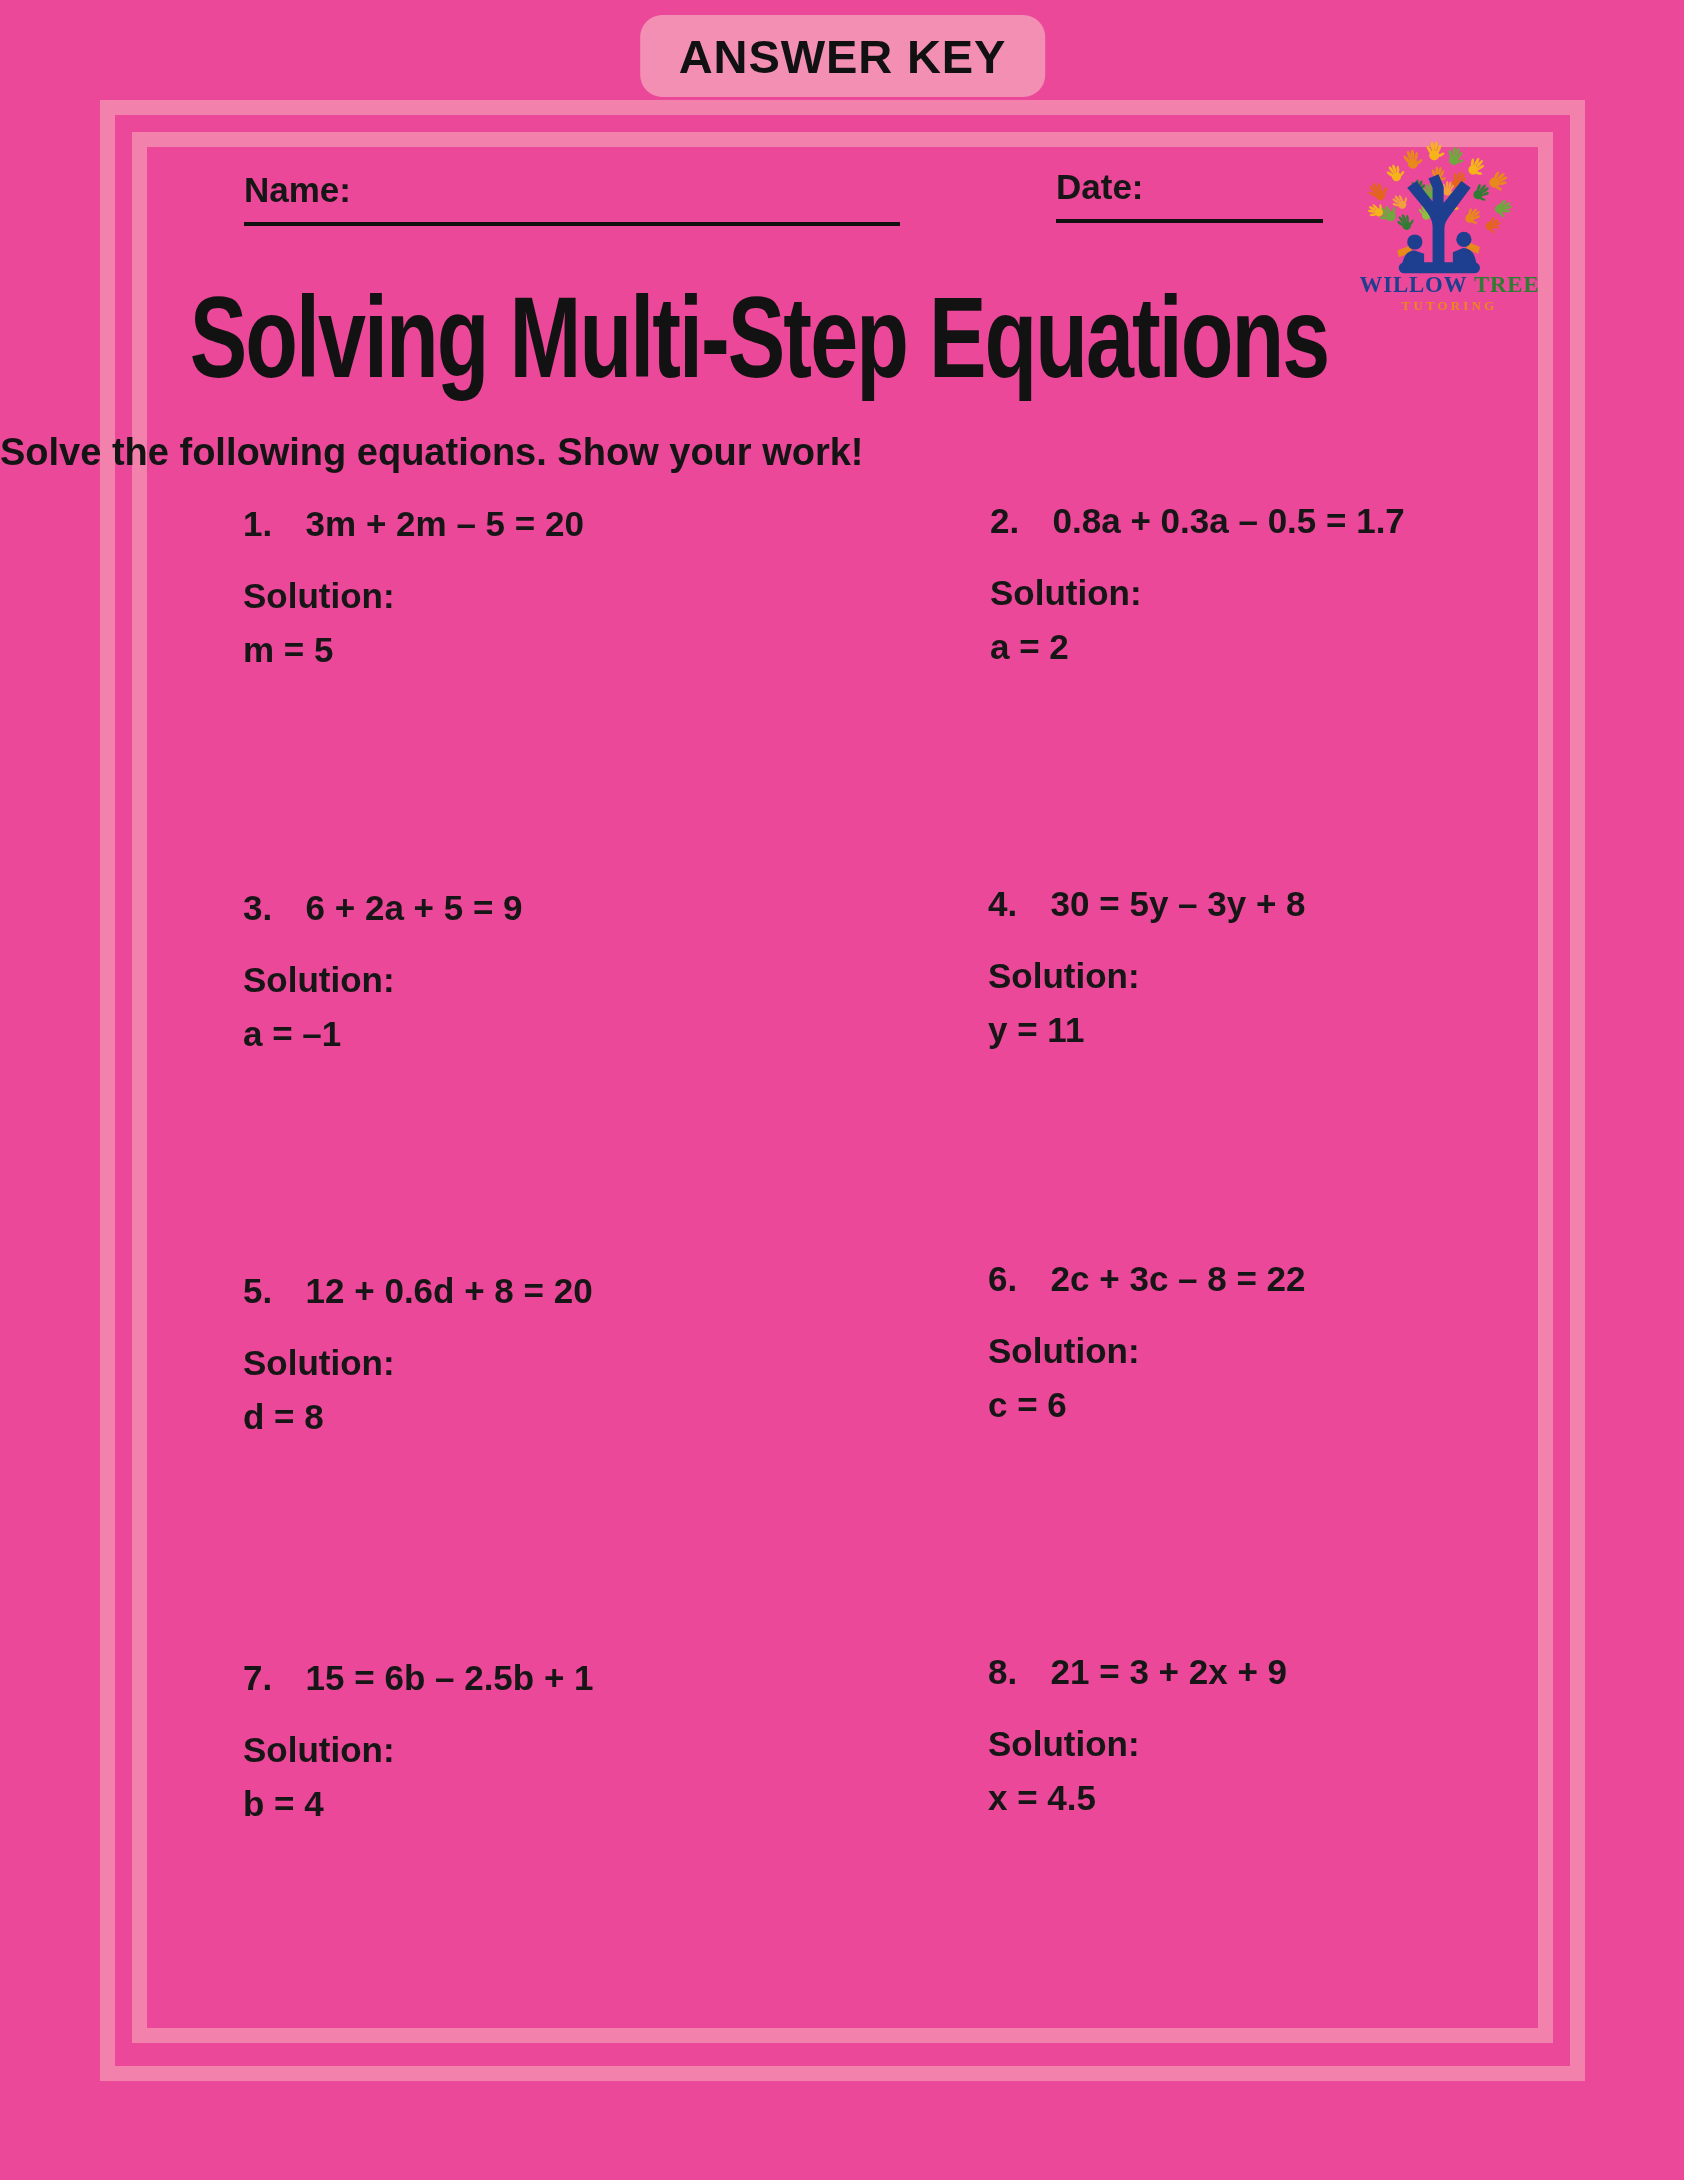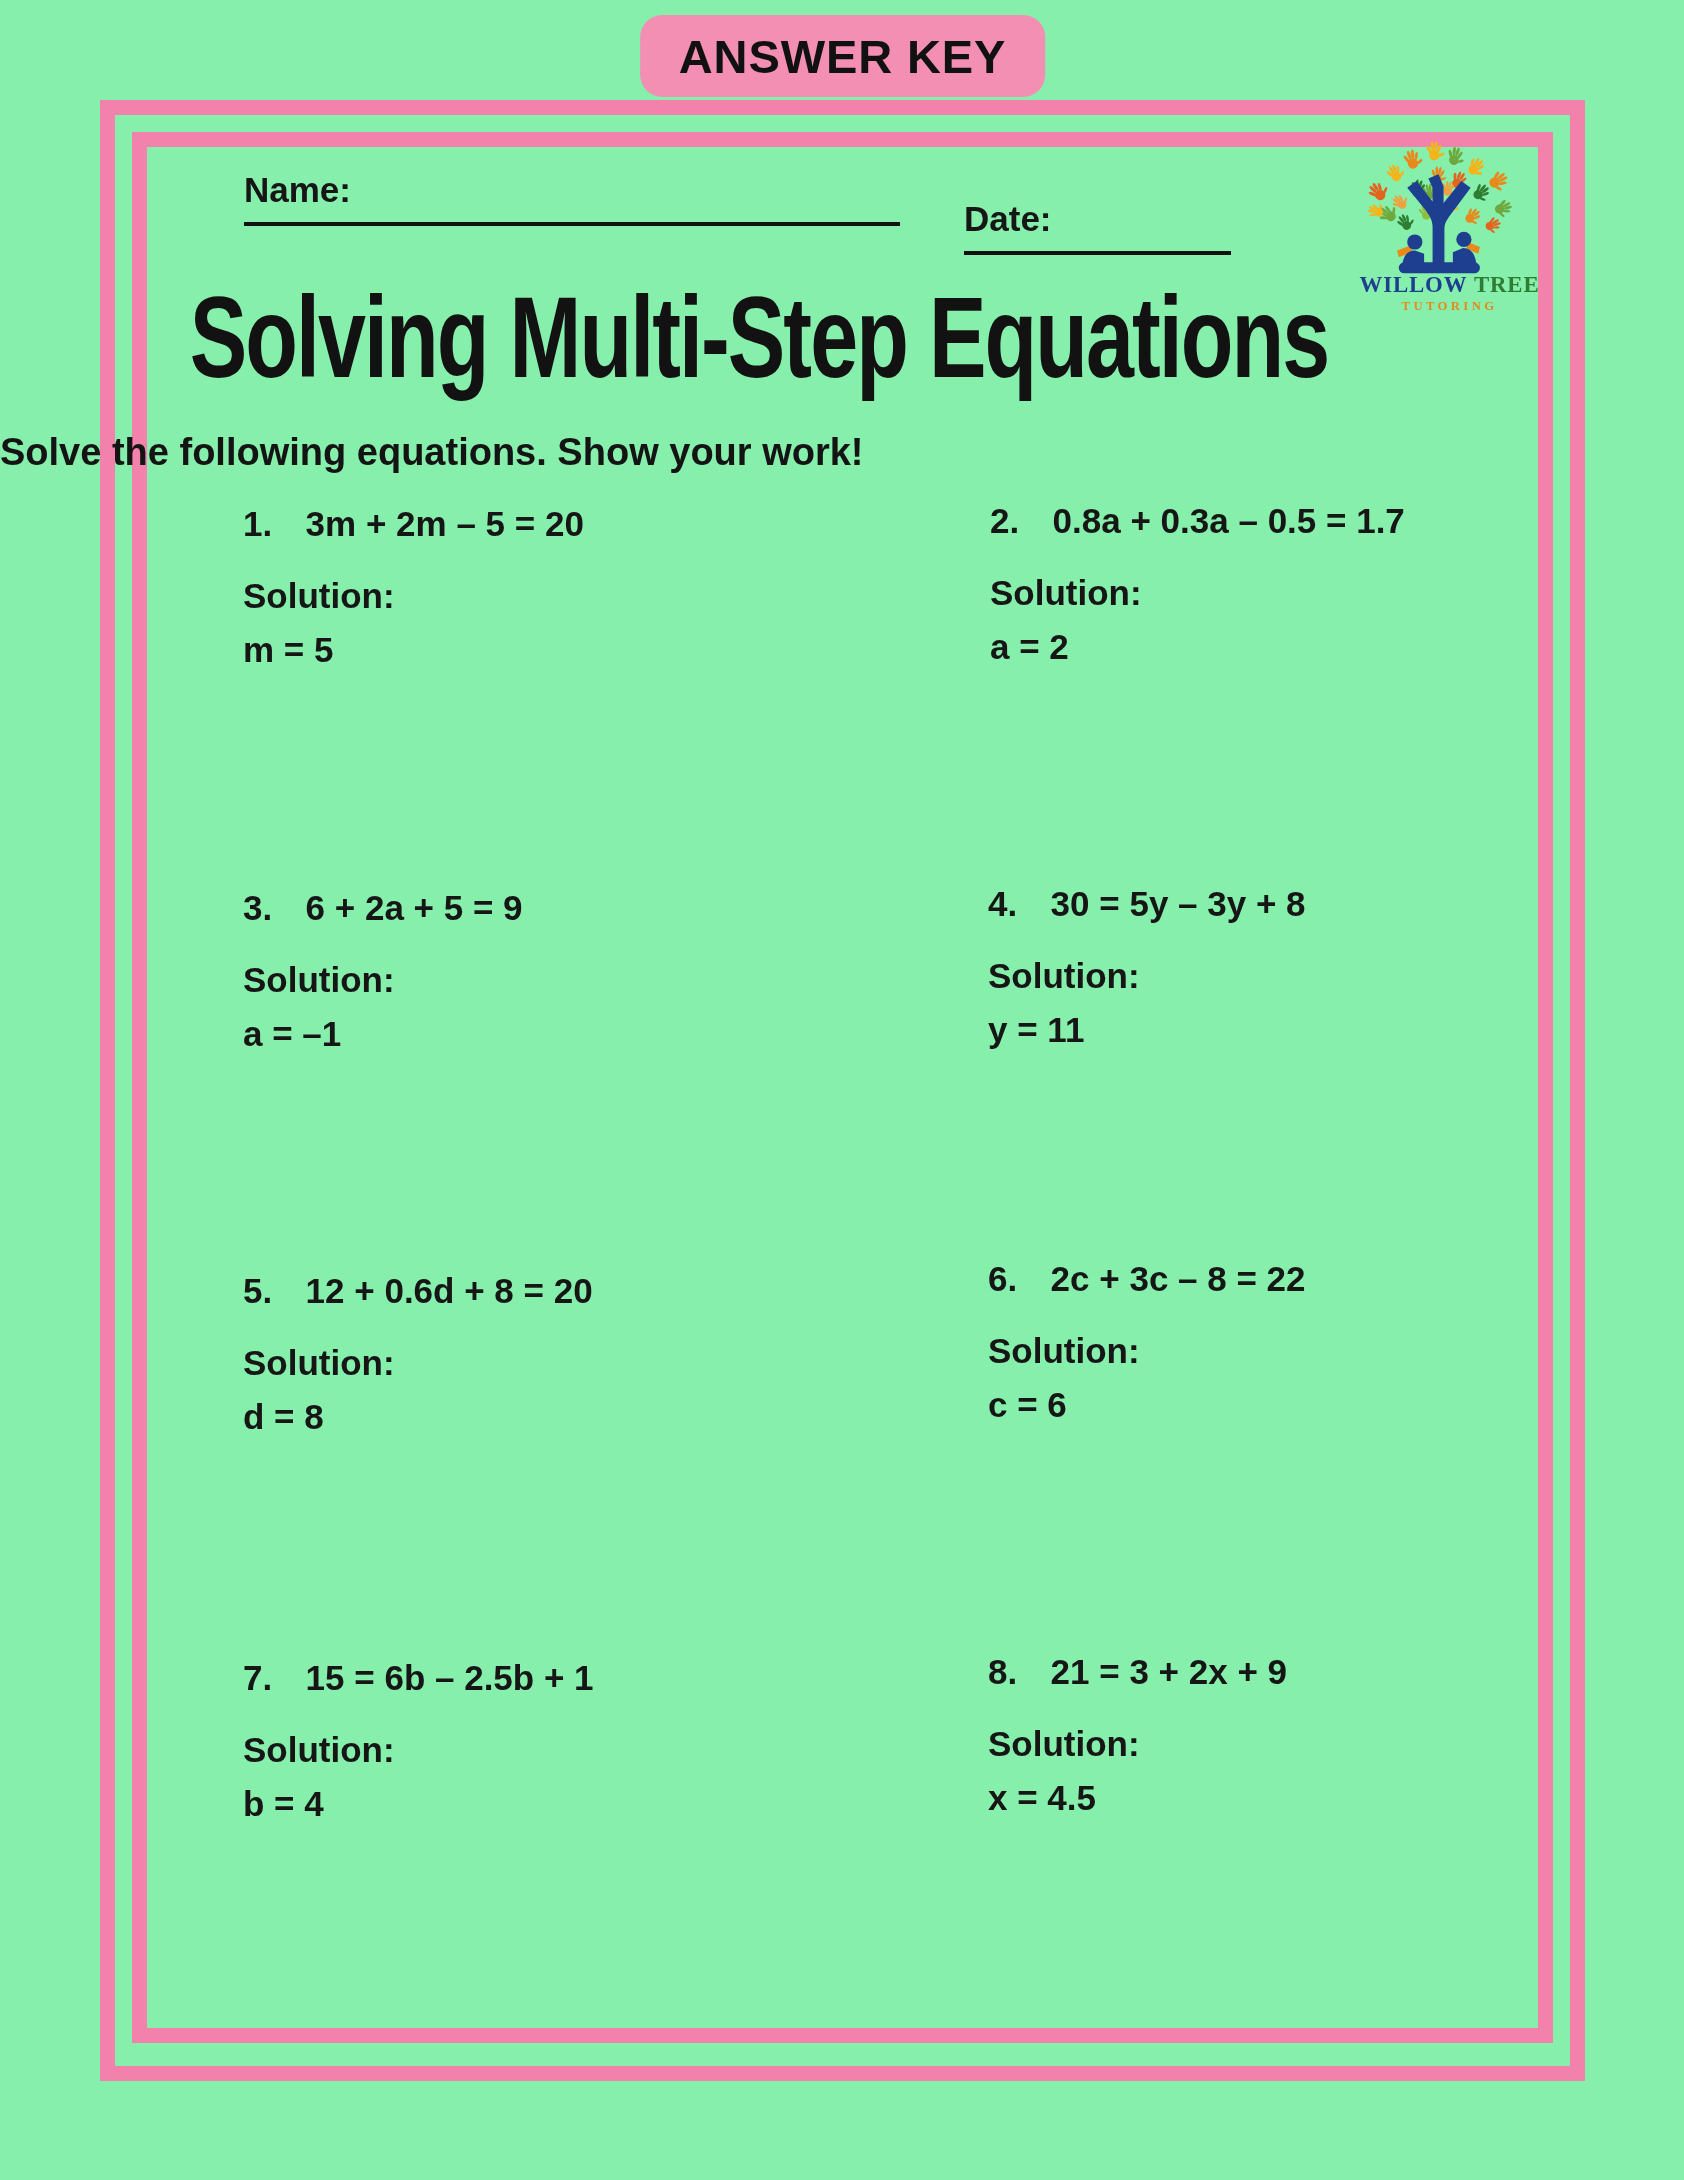--- a/index.html
+++ b/index.html
@@ -1,17 +1,17 @@
 <!DOCTYPE html>
 <html style="font-size:13.6px"><head>
 <meta charset="utf-8">
 <style>
   html,body { margin:0; padding:0; background:#ffffff; }
   #page {
-    position:relative; width:1685px; height:2181px; background:#86efac;
+    position:relative; width:1685px; height:2181px; background:#ec4899;
     font-family:"Liberation Sans", sans-serif; color:#161616; overflow:hidden;
     margin:0 auto;
   }
 
   
   .badge {
     position:absolute; top:15.3px; left:50%; transform:translateX(-50%);
     background:#f48fb4; color:#111; border-radius:22px;
     padding:13.6px 39px; font-size:47px; font-weight:600; letter-spacing:0.9px;
     z-index:3; white-space:nowrap;
@@ -27,21 +27,21 @@
     border:15.3px solid #f282ac; z-index:1;
   }
 
   .content { position:absolute; inset:0; z-index:2; }
 
   
   .field { position:absolute; }
   .field-label { font-size:35px; font-weight:600; display:block; }
   .field-line { border-bottom:4.3px solid #111; margin-top:12px; }
   .field-name { left:244px; top:170px; width:656px; }
-  .field-date { left:964px; top:167px; width:267px;margin-top:32px; }
+  .field-date { left:1056px; top:167px; width:267px; }
 
   
   .logo { position:absolute; left:1348px; top:138px; width:203px; height:175px; }
 
   
   .title-wrap { position:absolute; left:0; right:0; top:271px; text-align:left; }
   .title {
     display:inline-block; font-size:115px; font-weight:800; letter-spacing:-2.6px;
     transform:scaleX(0.75); transform-origin:center; white-space:nowrap; color:#121212;
   }

